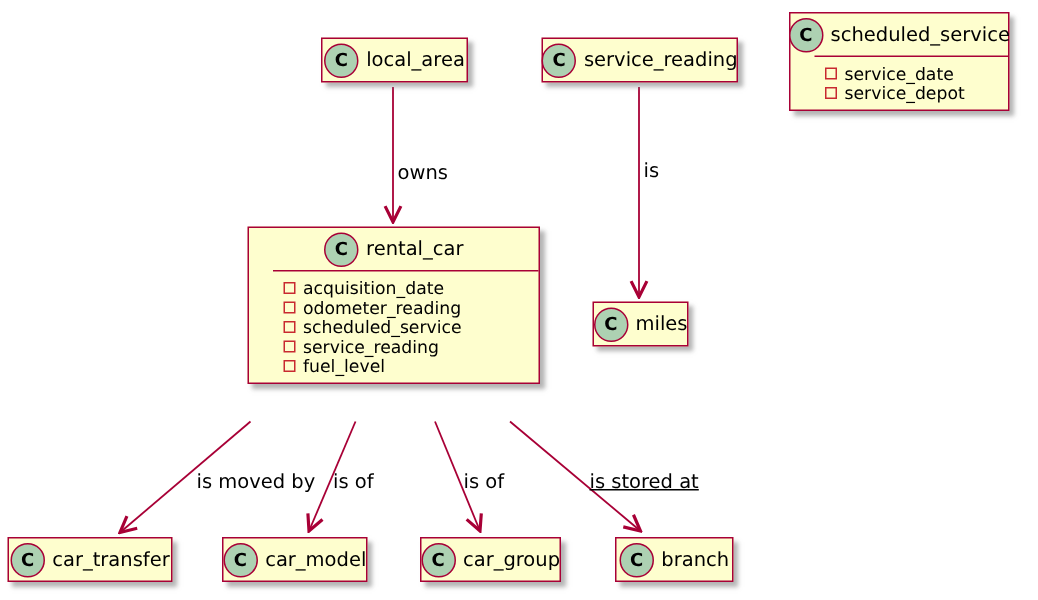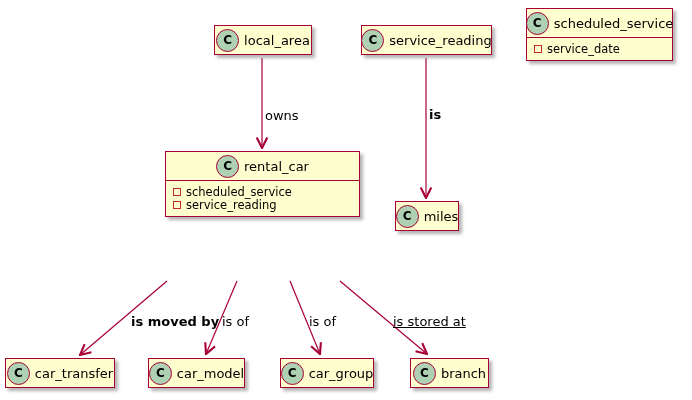--- a/index.html
+++ b/index.html
@@ -46,20 +46,21 @@
     display: flex;
     align-items: center;
     justify-content: center;
     font-weight: bold;
     font-size: 12px;
     color: #000000;
   }
   .attrs {
     border-top: 1px solid #A80036;
     padding: 4px 4px 5px 7px;
+    margin-left: 16px;
   }
   .attr-row {
     display: flex;
     align-items: center;
     gap: 5px;
     height: 13px;
   }
   .attr-txt {
     font-size: 11.5px;
     color: #000000;
@@ -114,37 +115,53 @@
   <div class="cls" style="left:526px; top:8px; width:147px;">
     <div class="cls-title">
       <span class="circle">C</span>
       <span class="cls-name">scheduled_service</span>
     </div>
     <div class="attrs">
       <div class="attr-row">
         <span class="sq"></span>
         <span class="attr-txt">service_date</span>
       </div>
+      <div class="attr-row">
+        <span class="sq"></span>
+        <span class="attr-txt">service_depot</span>
+      </div>
     </div>
   </div>
 
   <div class="cls" style="left:165px; top:151px; width:195px;">
     <div class="cls-title">
       <span class="circle">C</span>
       <span class="cls-name">rental_car</span>
     </div>
     <div class="attrs">
       <div class="attr-row">
         <span class="sq"></span>
+        <span class="attr-txt">acquisition_date</span>
+      </div>
+      <div class="attr-row">
+        <span class="sq"></span>
+        <span class="attr-txt">odometer_reading</span>
+      </div>
+      <div class="attr-row">
+        <span class="sq"></span>
         <span class="attr-txt">scheduled_service</span>
       </div>
       <div class="attr-row">
         <span class="sq"></span>
         <span class="attr-txt">service_reading</span>
       </div>
+      <div class="attr-row">
+        <span class="sq"></span>
+        <span class="attr-txt">fuel_level</span>
+      </div>
     </div>
   </div>
 
   <div class="cls" style="left:395px; top:201px; width:64px;">
     <div class="cls-title">
       <span class="circle">C</span>
       <span class="cls-name">miles</span>
     </div>
   </div>
 
@@ -170,19 +187,19 @@
   </div>
 
   <div class="cls" style="left:410px; top:358px; width:79px;">
     <div class="cls-title">
       <span class="circle">C</span>
       <span class="cls-name">branch</span>
     </div>
   </div>
 
   <div class="edge-label" style="left:265px; top:108px;">owns</div>
-  <div class="edge-label" style="left:429px; top:107px;font-weight:bold;">is</div>
-  <div class="edge-label" style="left:131px; top:314px;font-weight:bold;">is moved by</div>
+  <div class="edge-label" style="left:429px; top:107px;">is</div>
+  <div class="edge-label" style="left:131px; top:314px;">is moved by</div>
   <div class="edge-label" style="left:222px; top:314px;">is of</div>
   <div class="edge-label" style="left:309px; top:314px;">is of</div>
   <div class="edge-label" style="left:393px; top:314px;text-decoration:underline;">is stored at</div>
 
 </div>
 
 </body></html>

